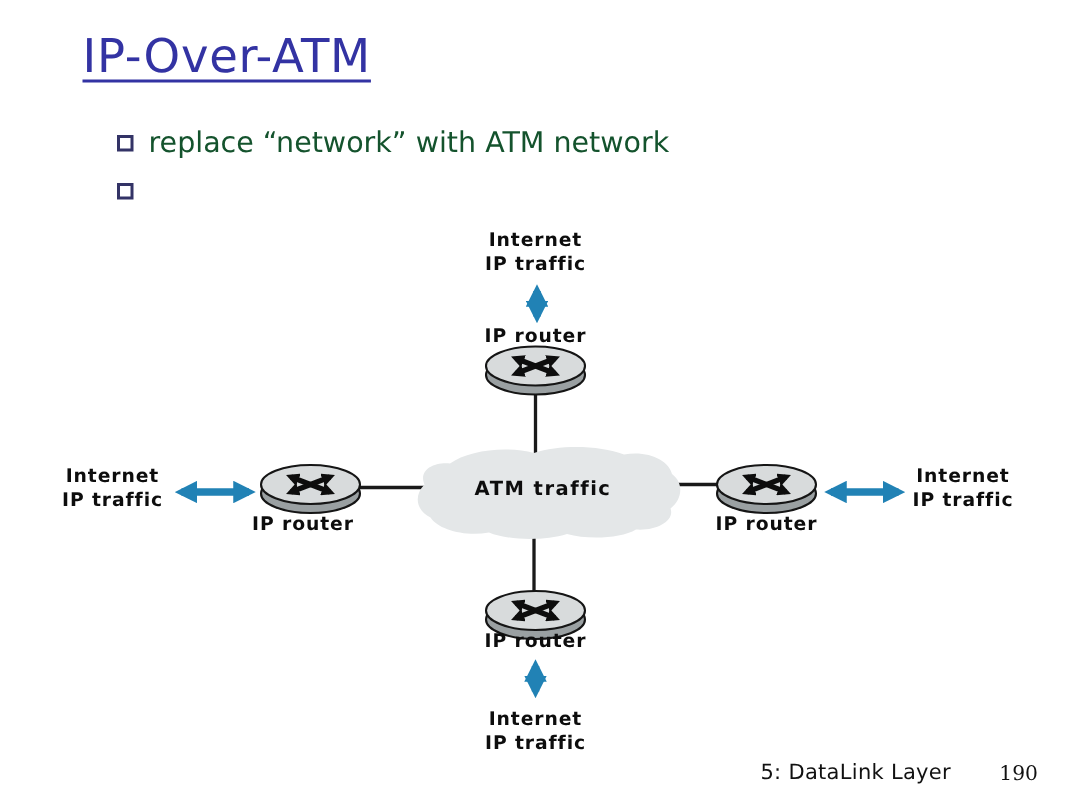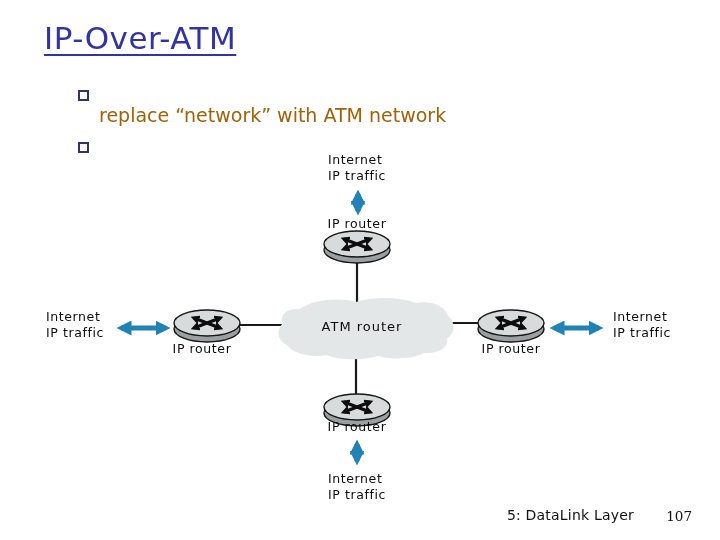--- a/index.html
+++ b/index.html
@@ -8,47 +8,47 @@
     --c-arrow:#2182b5;
     --c-cloud:#e4e7e8;
     --c-text:#0d0d0d;
   }
   *{margin:0;padding:0;box-sizing:border-box;}
   html,body{width:720px;height:540px;background:#ffffff;overflow:hidden;
     font-family:"DejaVu Sans",sans-serif;}
   .slide{position:relative;width:720px;height:540px;background:#ffffff;}
 
   .title{
-    position:absolute;left:44px;top:20px;
+    position:absolute;left:55px;top:20px;
     font-size:31px;font-weight:500;letter-spacing:.5px;
     color:var(--c-title);
     text-decoration:underline;
     text-decoration-thickness:2px;
     text-underline-offset:5px;
   }
 
   .bullets{position:absolute;left:78px;top:84px;list-style:none;}
   .bullet-item{display:flex;align-items:flex-start;margin-bottom:9px;}
   .bullet-marker{
     flex:0 0 auto;width:11px;height:11px;margin:6px 10px 0 0;
     border:2px solid var(--c-bullet-marker);background:#ffffff;
   }
-  .bullet-text{font-size:19px;color:#a16207;line-height:23px;white-space:nowrap;margin-top:20px;}
+  .bullet-text{font-size:19px;color:#14532d;line-height:23px;white-space:nowrap;}
 
   .diagram-svg{position:absolute;left:0;top:0;width:720px;height:540px;}
   .cloud{fill:var(--c-cloud);}
   .conn{stroke:#1a1a1a;stroke-width:2.2;}
   .barrow{stroke:var(--c-arrow);stroke-width:5;}
   .router-top-face{fill:#d8dbdc;stroke:#151515;stroke-width:1.4;}
   .router-rim{fill:#9aa0a2;stroke:#151515;stroke-width:1.4;}
   .router-x{stroke:#0d0d0d;stroke-width:3.4;}
 
   .dlabel{
     position:absolute;transform:translateX(-50%);
-    text-align:left;font-weight:normal;font-size:12.5px;
+    text-align:center;font-weight:bold;font-size:12.5px;
     letter-spacing:.6px;line-height:15.5px;color:var(--c-text);
     white-space:nowrap;
   }
 
   .footer-section{
     position:absolute;top:507px;right:86px;
     font-size:14px;color:#111111;letter-spacing:.2px;
   }
   .footer-page{
     position:absolute;top:508px;right:28px;
@@ -163,18 +163,18 @@
     <div>IP traffic</div>
   </div>
   <div class="dlabel" style="left:511px;top:341px;">IP router</div>
 
   <div class="dlabel" style="left:357px;top:419px;">IP router</div>
   <div class="dlabel" style="left:357px;top:471px;">
     <div>Internet</div>
     <div>IP traffic</div>
   </div>
 
-  <div class="dlabel" style="left:362px;top:319px;letter-spacing:1px;font-size:13px;">ATM router</div>
+  <div class="dlabel" style="left:362px;top:319px;letter-spacing:1px;font-size:13px;">ATM traffic</div>
 
   <span class="footer-section">5: DataLink Layer</span>
-  <span class="footer-page">107</span>
+  <span class="footer-page">190</span>
 
 </div>
 
 </body></html>

